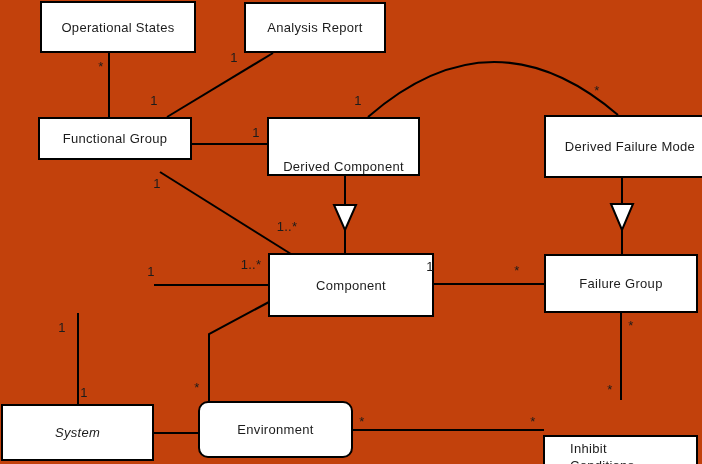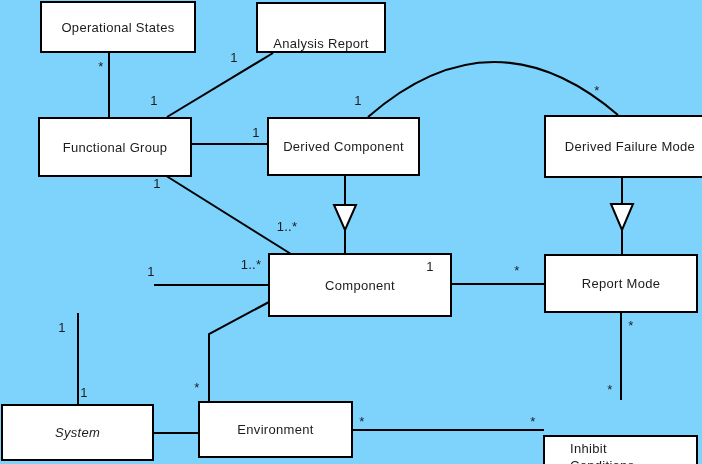--- a/index.html
+++ b/index.html
@@ -4,21 +4,21 @@
 <style>
   html, body {
     margin: 0;
     padding: 0;
     background: #ffffff;
   }
   .canvas {
     position: relative;
     width: 702px;
     height: 464px;
-    background: #7dd3fc;
+    background: #c2410c;
     font-family: "Liberation Sans", sans-serif;
     color: #1c1c1c;
     overflow: hidden;
   }
   svg.edges {
     position: absolute;
     left: 0;
     top: 0;
   }
   svg.edges path, svg.edges polyline {
@@ -92,50 +92,50 @@
       <path d="M622,177 L622,204"></path>
       <polygon points="611,204 633,204 622,230"></polygon>
       <path d="M622,230 L622,255"></path>
     </g>
   </svg>
 
   <div class="node" style="left:40px; top:1px; width:156px; height:52px;">
     <span>Operational States</span>
   </div>
 
-  <div class="node" style="left:256px; top:2px; width:130px; height:51px;align-items:flex-end;">
+  <div class="node" style="left:244px; top:2px; width:142px; height:51px;">
     <span>Analysis Report</span>
   </div>
 
-  <div class="node" style="left:38px; top:117px; width:154px; height:60px;">
+  <div class="node" style="left:38px; top:117px; width:154px; height:43px;">
     <span>Functional Group</span>
   </div>
 
-  <div class="node" style="left:267px; top:117px; width:153px; height:59px;">
+  <div class="node" style="left:267px; top:117px; width:153px; height:59px;align-items:flex-end;">
     <span>Derived Component</span>
   </div>
 
   <div class="node" style="left:544px; top:115px; width:172px; height:63px;">
     <span>Derived Failure Mode</span>
   </div>
 
 
-  <div class="node" style="left:268px; top:253px; width:184px; height:64px;">
+  <div class="node" style="left:268px; top:253px; width:166px; height:64px;">
     <span>Component</span>
   </div>
 
   <div class="node" style="left:544px; top:254px; width:154px; height:59px;">
-    <span>Report Mode</span>
+    <span>Failure Group</span>
   </div>
 
   <div class="node" style="left:1px; top:404px; width:153px; height:57px;font-style:italic;">
     <span>System</span>
   </div>
 
-  <div class="node" style="left:198px; top:401px; width:155px; height:57px;">
+  <div class="node" style="left:198px; top:401px; width:155px; height:57px;border-radius:10px;">
     <span>Environment</span>
   </div>
 
   <div class="node top-left" style="left:543px; top:399px; width:155px; height:57px;">
     <span>Inhibit
 Conditions</span>
   </div>
 
   <span class="mult" style="left:101px; top:66px;">*</span>
   <span class="mult" style="left:154px; top:100px;">1</span>

